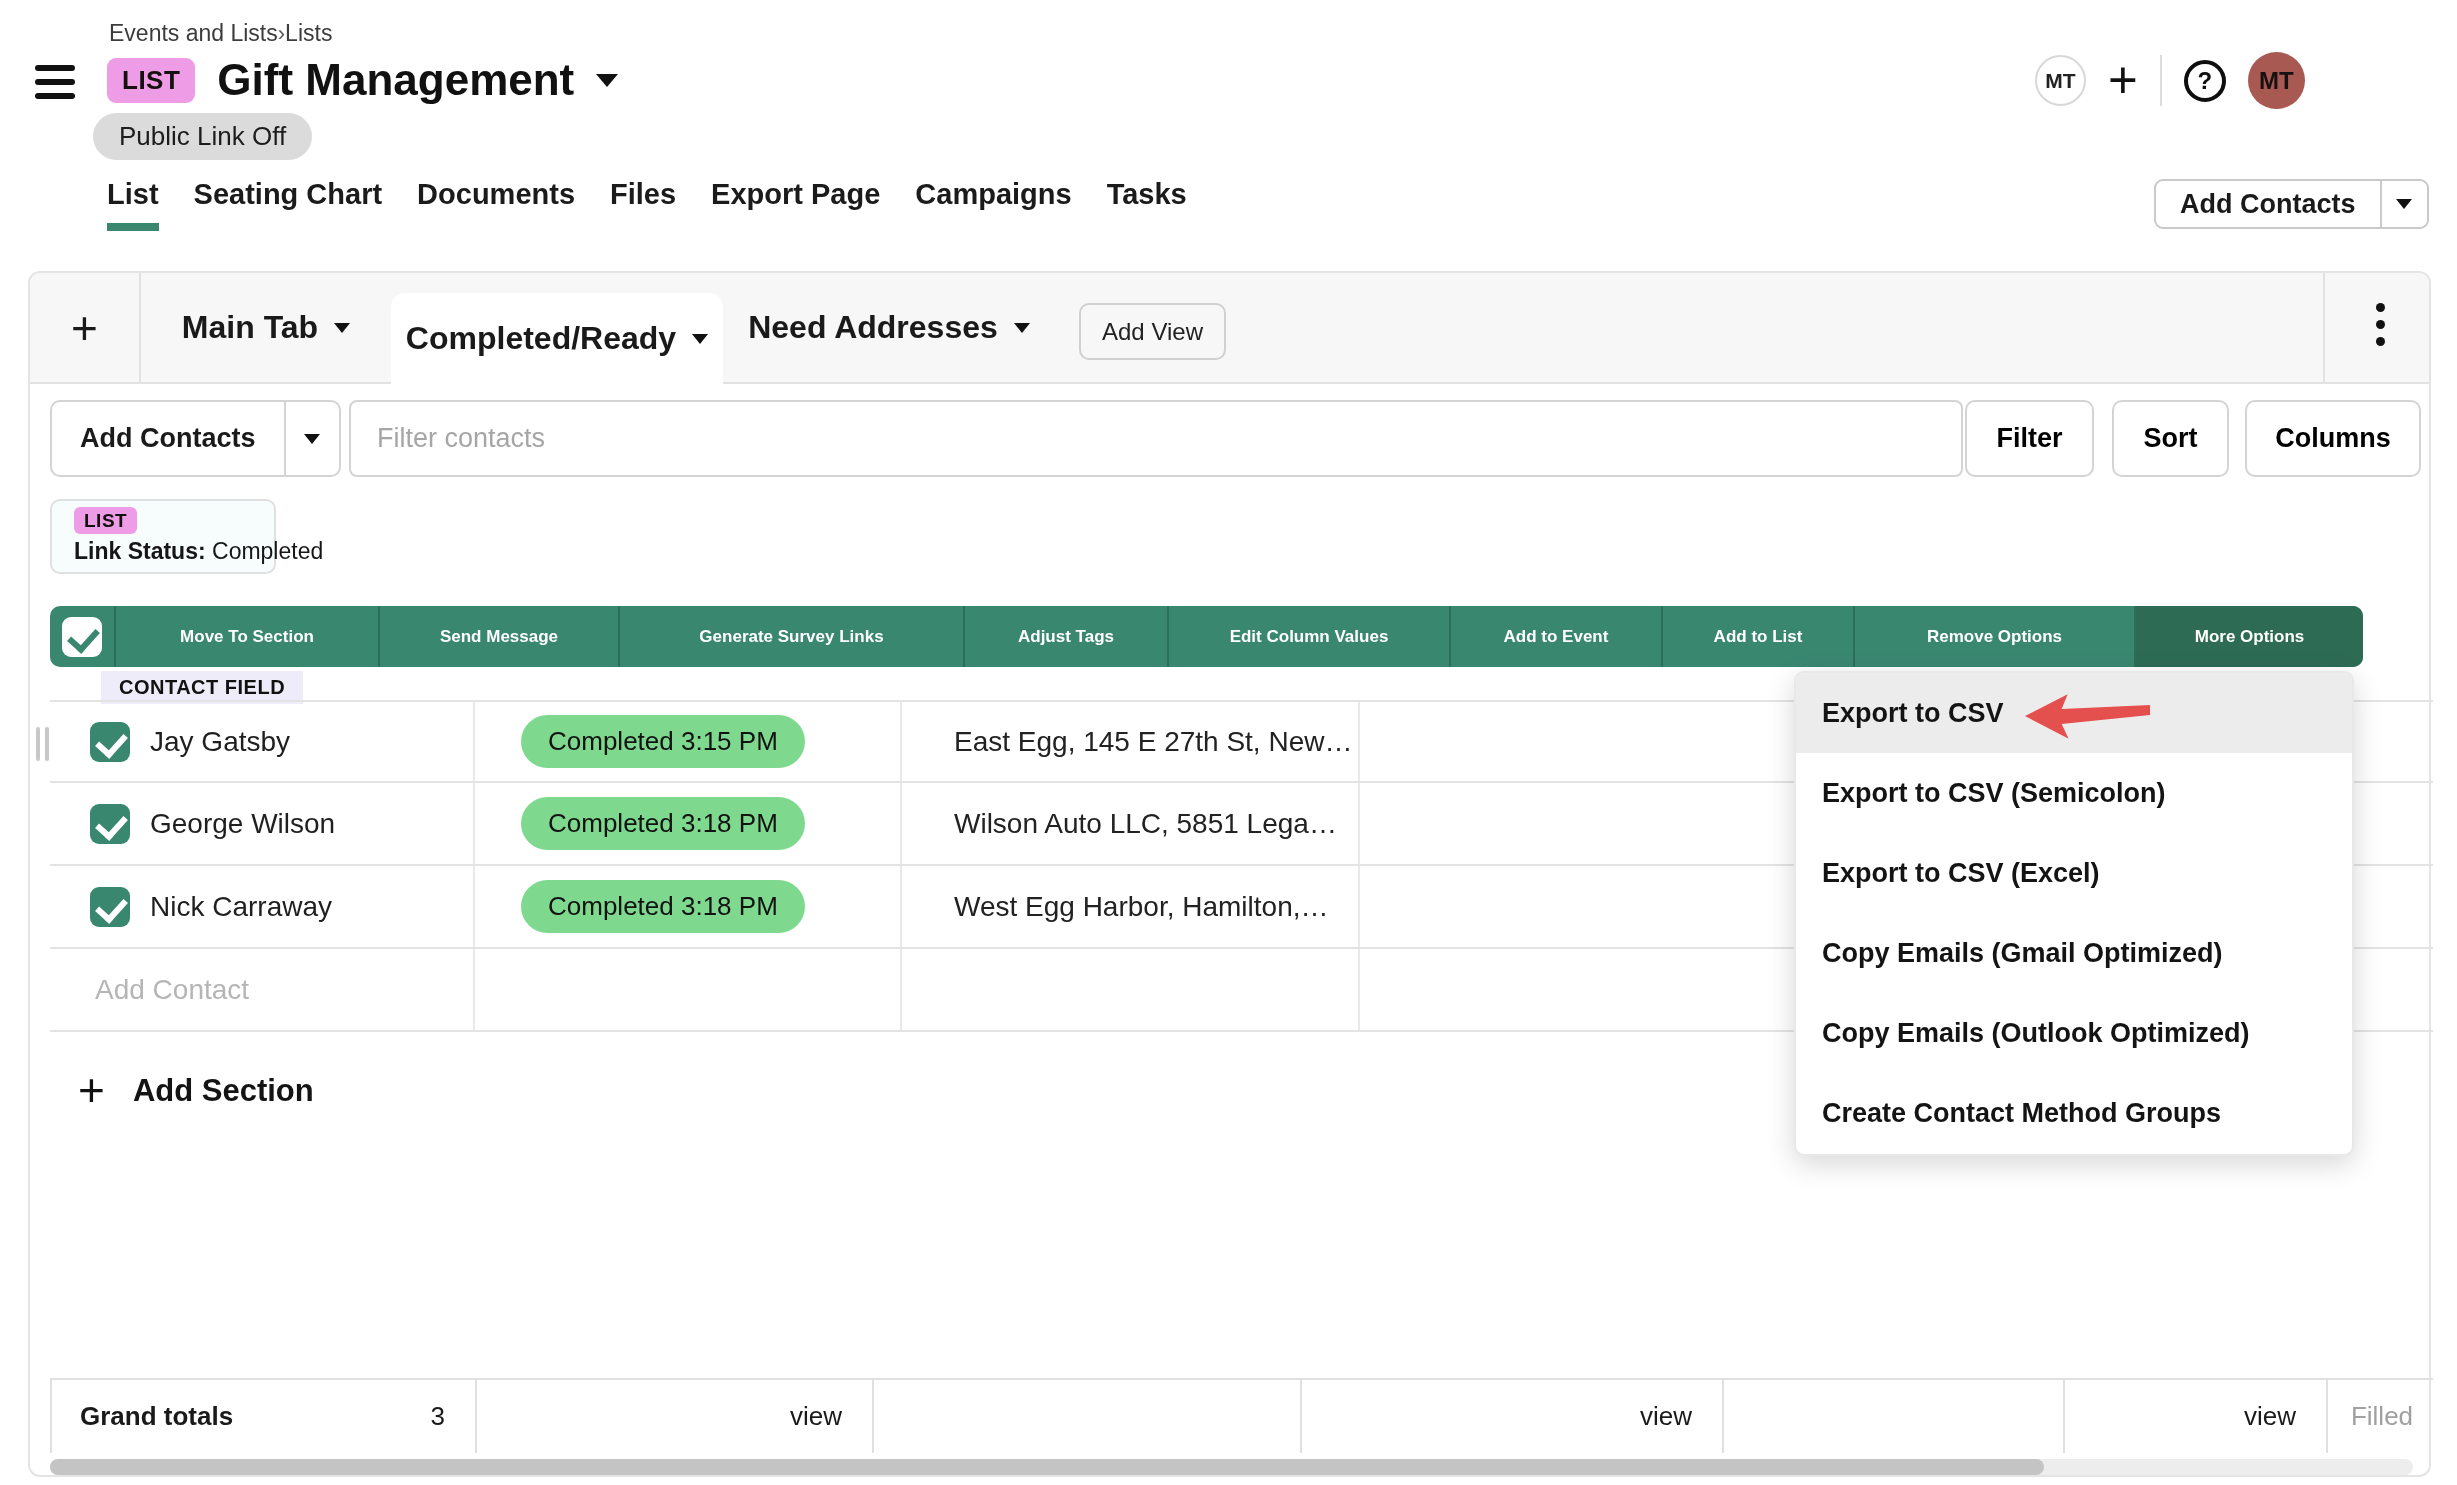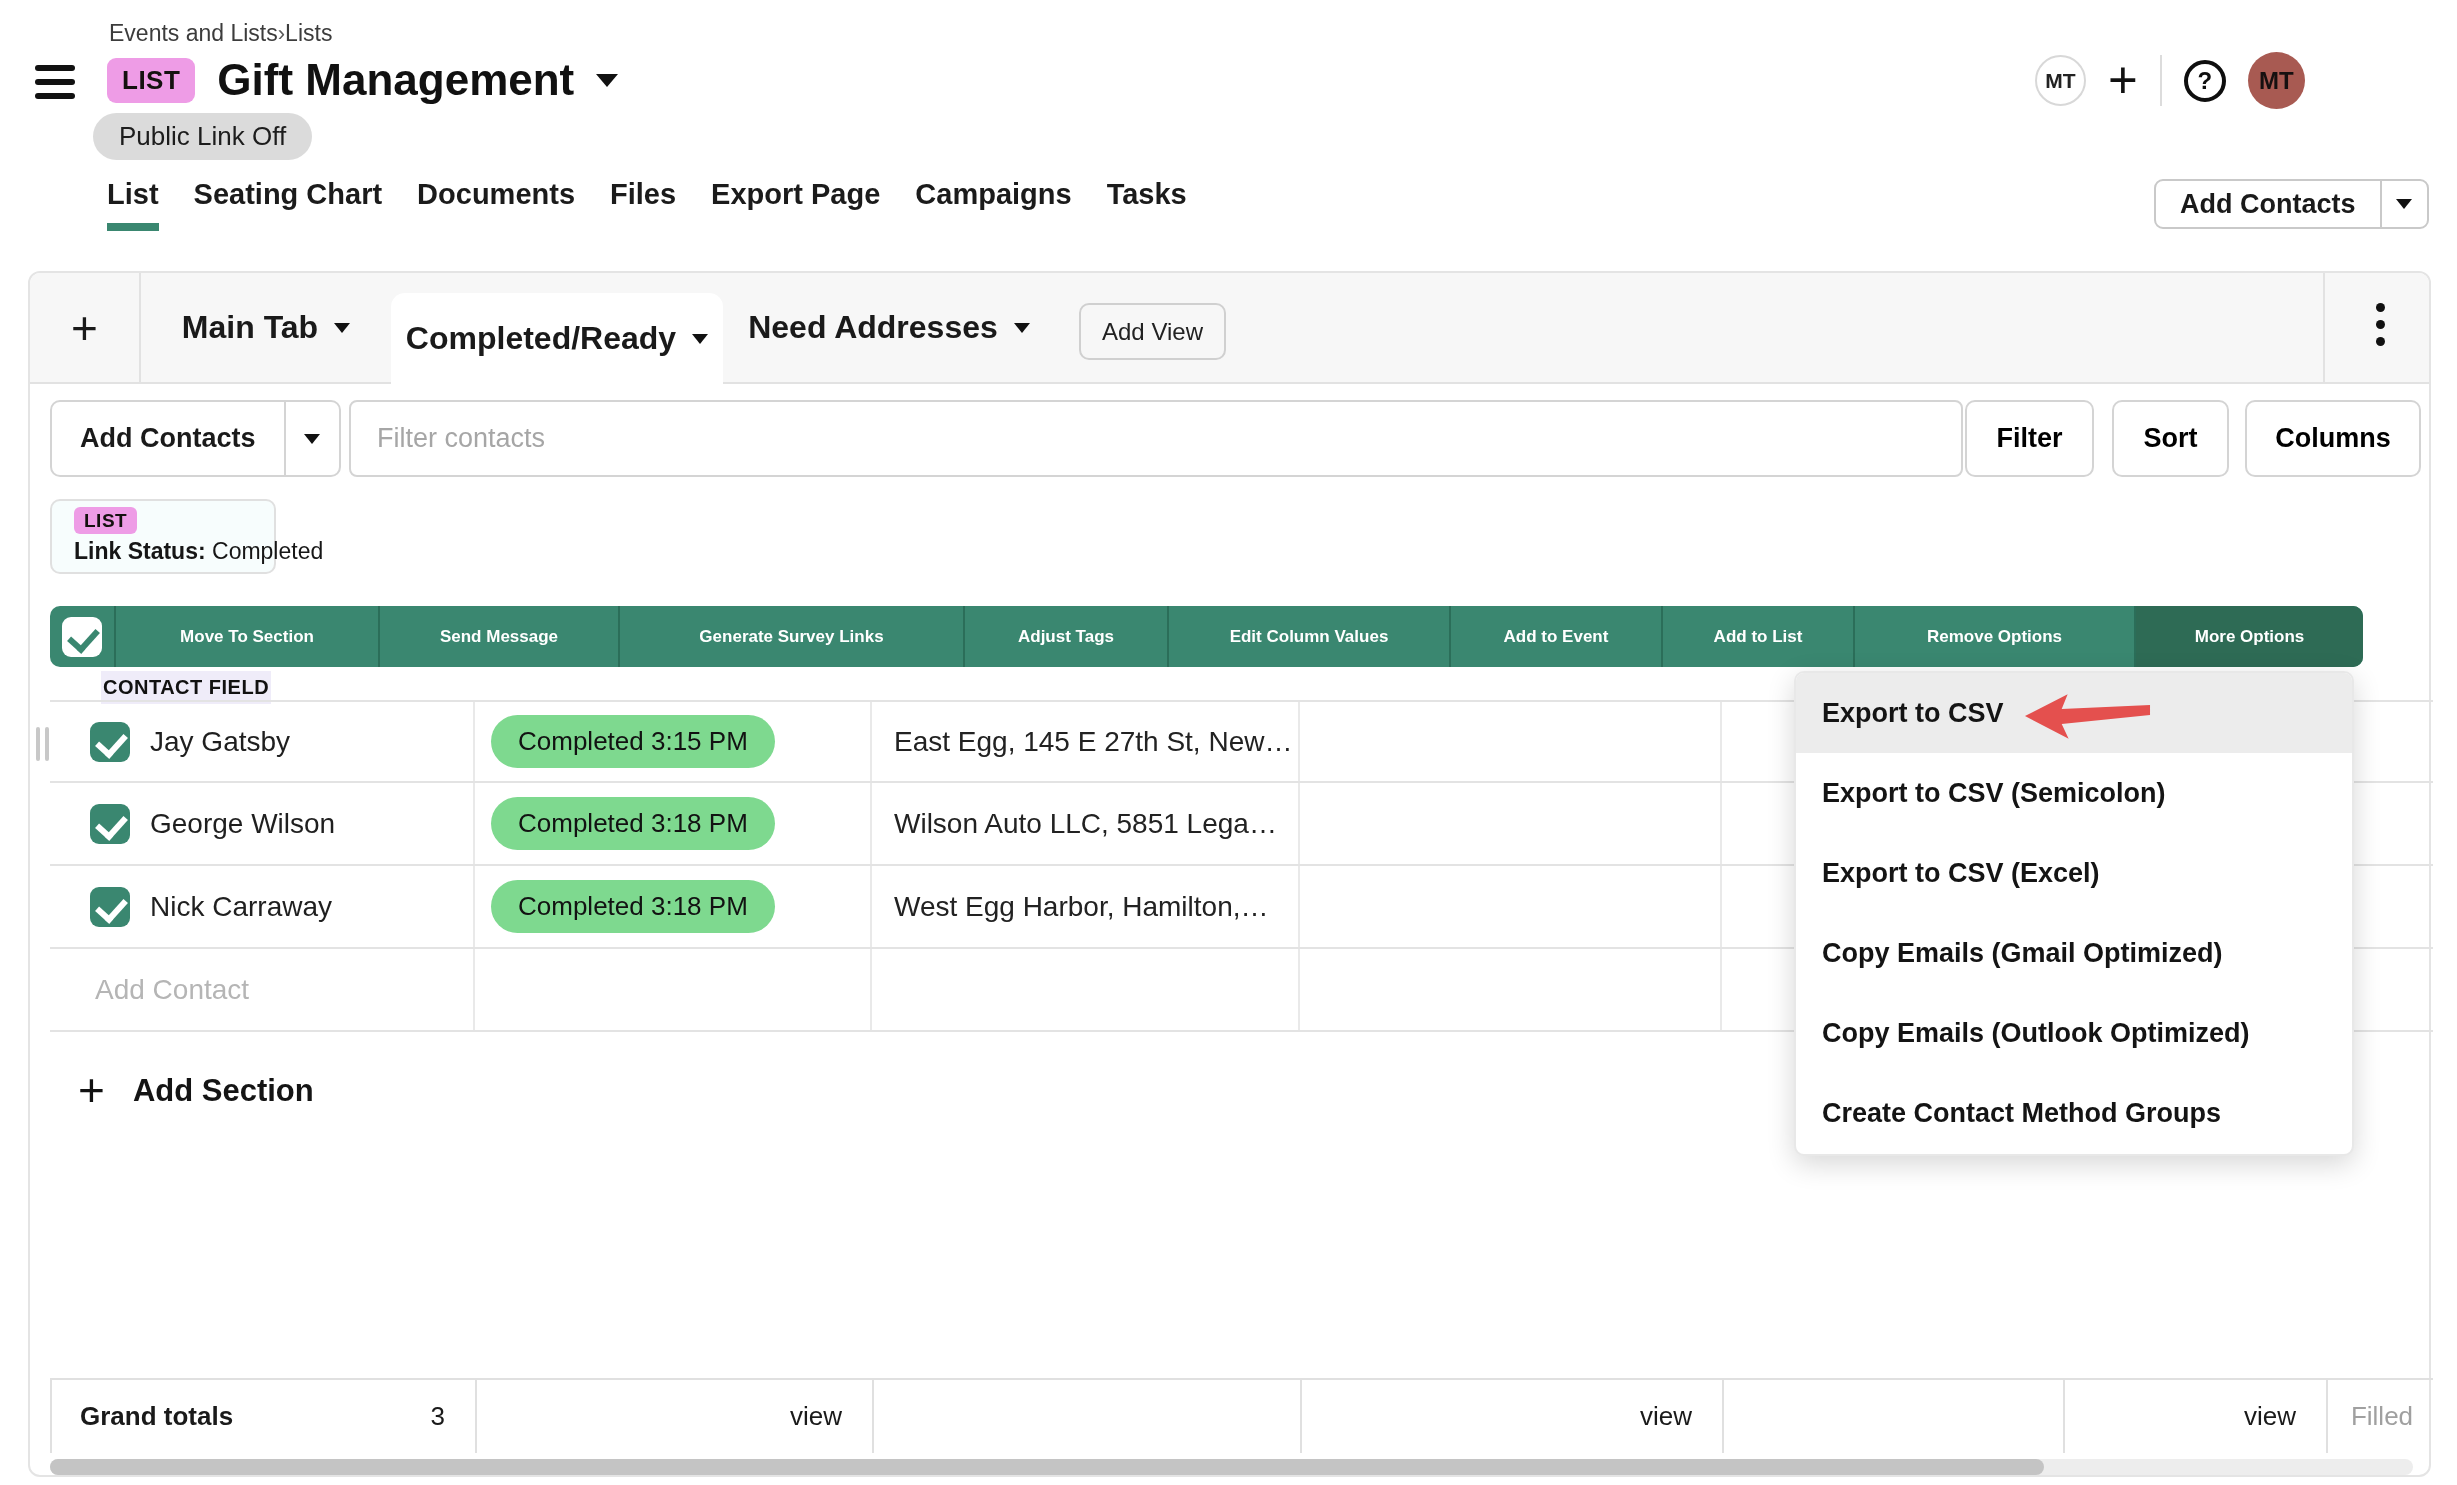--- a/index.html
+++ b/index.html
@@ -85,25 +85,25 @@
   .seg.dark { width:227px; background:#2e6b55; border-right:none; border-radius:0 10px 10px 0; }
   .cb { width:40px; height:40px; border-radius:9px; position:relative; cursor:pointer; }
   .cb.white { background:#fff; }
   .cb.white::after { content:""; position:absolute; left:12px; top:6px; width:13px; height:22px;
     border:solid #3a8770; border-width:0 6px 6px 0; transform:rotate(42deg); }
   .cb.green { background:#3a8770; }
   .cb.green::after { content:""; position:absolute; left:12px; top:6px; width:13px; height:22px;
     border:solid #fff; border-width:0 6px 6px 0; transform:rotate(42deg); }
 
   .colheader { position:absolute; left:71px; top:398px; height:33px; line-height:33px; background:#efecf9;
-    padding:0 2px; font-size:20px; font-weight:bold; letter-spacing:0.5px; color:#111; }
+    padding:0 18px; font-size:20px; font-weight:bold; letter-spacing:0.5px; color:#111; }
 
   .table { position:absolute; left:20px; top:427px; width:2383px; }
   .trow { display:grid; grid-template-columns:425px 397px 428px 422px 341px 263px 108px;
-    height:83px; border-bottom:2px solid #e3e3e3; position:relative; }
+    height:83px; border-bottom:2px solid #e3e3e3; position:relative;gap:30px; }
   .trow:first-child { border-top:2px solid #e3e3e3; }
   .tcell { display:flex; align-items:center; border-right:2px solid #e9e9e9; overflow:hidden; }
   .tcell:last-child { border-right:none; }
   .namecell { gap:20px; padding-left:40px; font-size:28px; color:#1f1f1f; }
   .draghandle { position:absolute; left:-14px; top:25px; display:flex; gap:5px; }
   .draghandle span { width:4px; height:34px; background:#c8c8c8; border-radius:2px; }
   .statuscell { padding-left:16px; }
   .pill-status { background:#7ed98f; color:#121212; font-size:26px; height:53px; line-height:53px;
     padding:0 27px; border-radius:28px; white-space:nowrap; }
   .addrcell { padding-left:22px; font-size:28px; color:#222; white-space:nowrap; }

